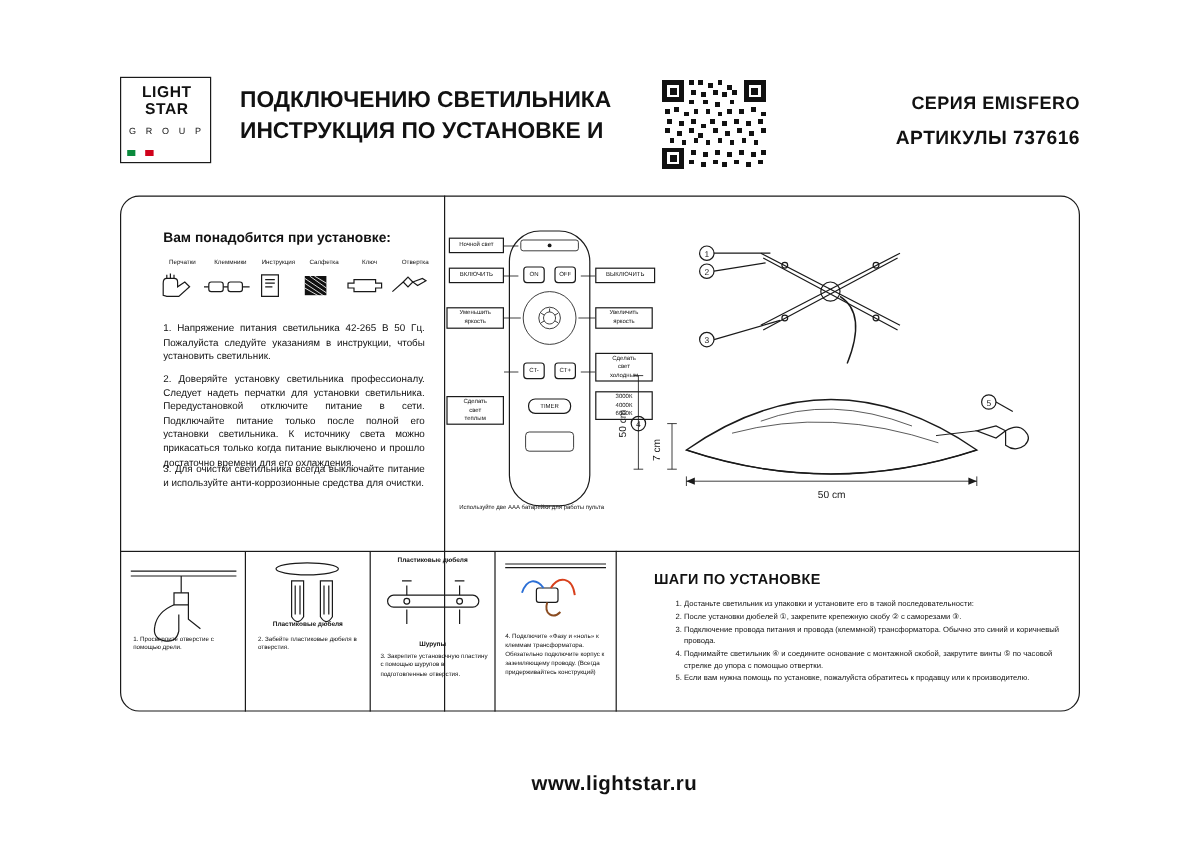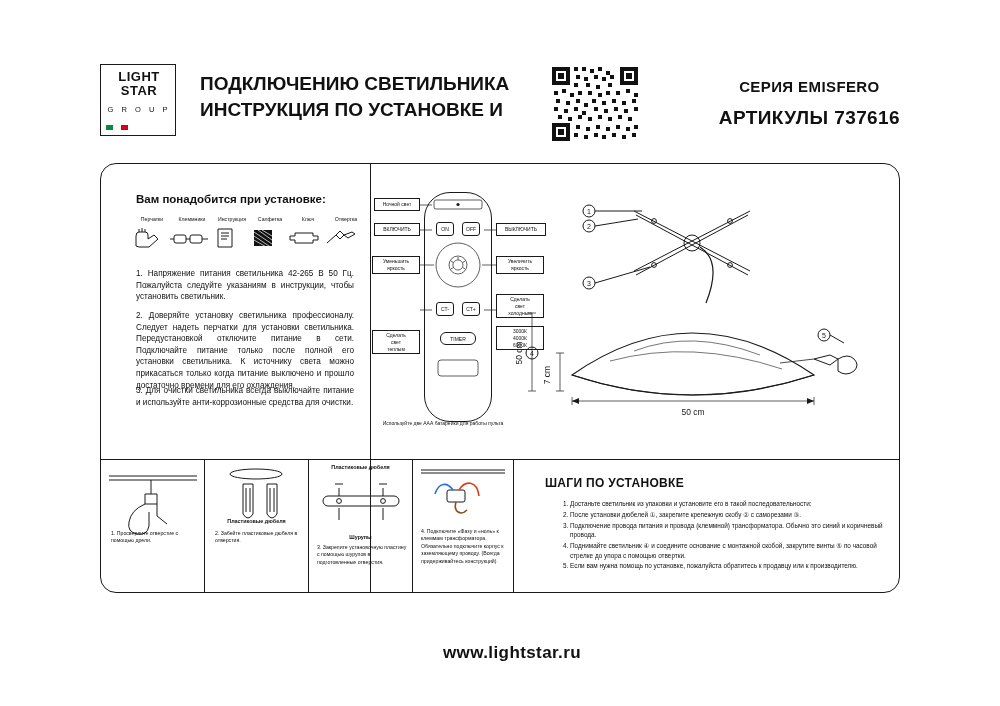--- a/index.html
+++ b/index.html
@@ -14,22 +14,22 @@
   .logo .flag{position:absolute;left:5px;bottom:5px;width:22px;height:5px;display:flex;}
   .logo .flag i{flex:1;display:block;}
   .logo .flag i:nth-child(1){background:#0a8a3c;}
   .logo .flag i:nth-child(2){background:#ffffff;}
   .logo .flag i:nth-child(3){background:#d0021b;}
 
   .h-title{position:absolute;left:100px;top:7px;width:340px;font-size:19px;font-weight:bold;line-height:26px;}
   .qr{position:absolute;left:450px;top:1px;width:90px;height:78px;}
   .qr canvas,.qr .qrbox{width:90px;height:78px;}
   .series{position:absolute;right:0;top:14px;text-align:right;}
-  .series .s1{font-size:15px;font-weight:bold;letter-spacing:.4px;text-align:center;}
-  .series .s2{font-size:19px;font-weight:bold;letter-spacing:.4px;margin-top:12px;}
+  .series .s1{font-size:15px;font-weight:bold;letter-spacing:.4px;}
+  .series .s2{font-size:16px;font-weight:bold;letter-spacing:.4px;margin-top:12px;}
 
   
   .panel{position:absolute;left:100px;top:163px;width:800px;height:430px;border:1px solid #1a1a1a;border-radius:16px;box-sizing:border-box;}
 
   .vdiv{position:absolute;left:370px;top:163px;width:1px;height:430px;background:#1a1a1a;}
   .hdiv-left{position:absolute;left:100px;top:459px;width:800px;height:1px;background:#1a1a1a;}
   .vdiv2{position:absolute;left:513px;top:459px;width:1px;height:134px;background:#1a1a1a;}
 
   
   .need-title{position:absolute;left:136px;top:193px;font-size:11.5px;font-weight:bold;}

